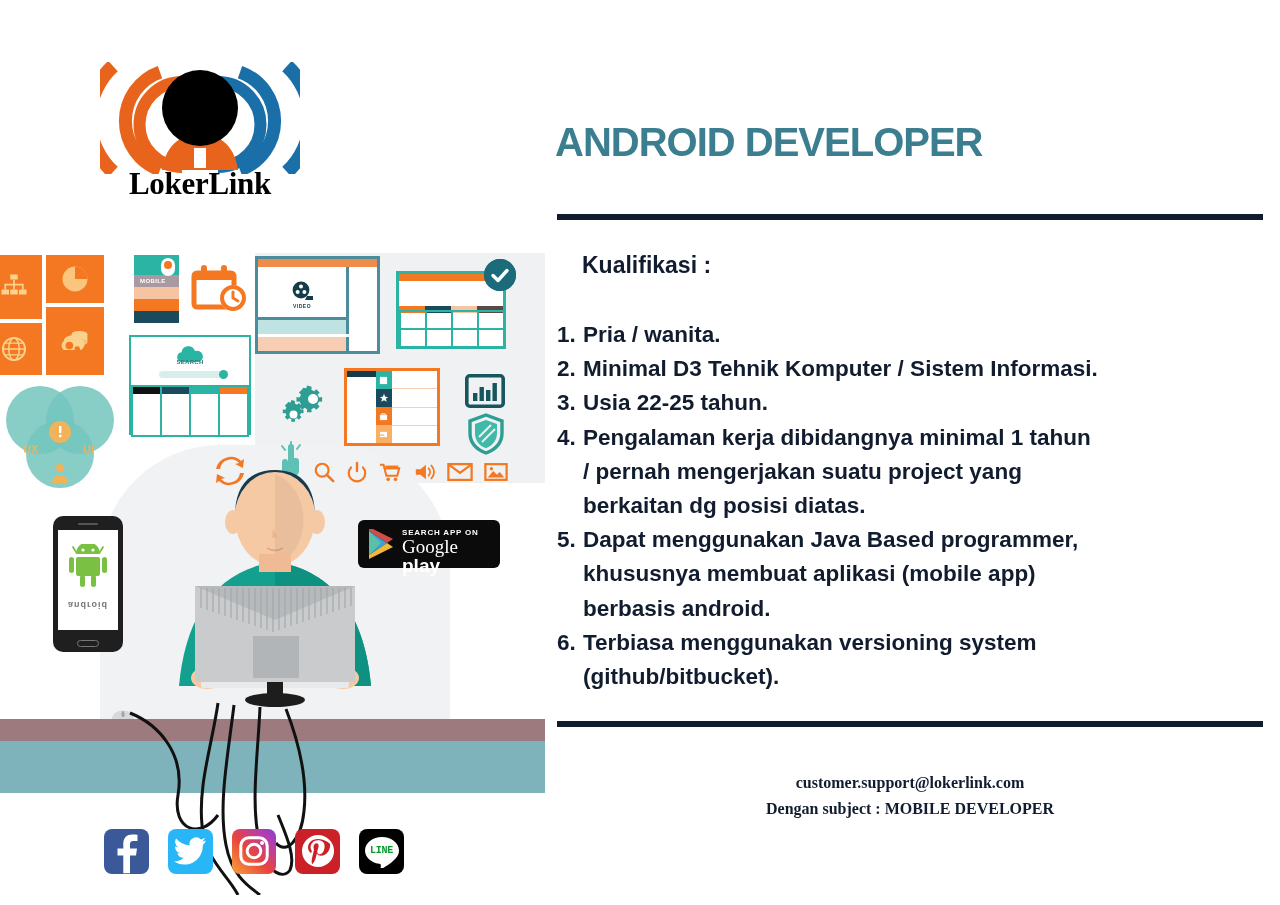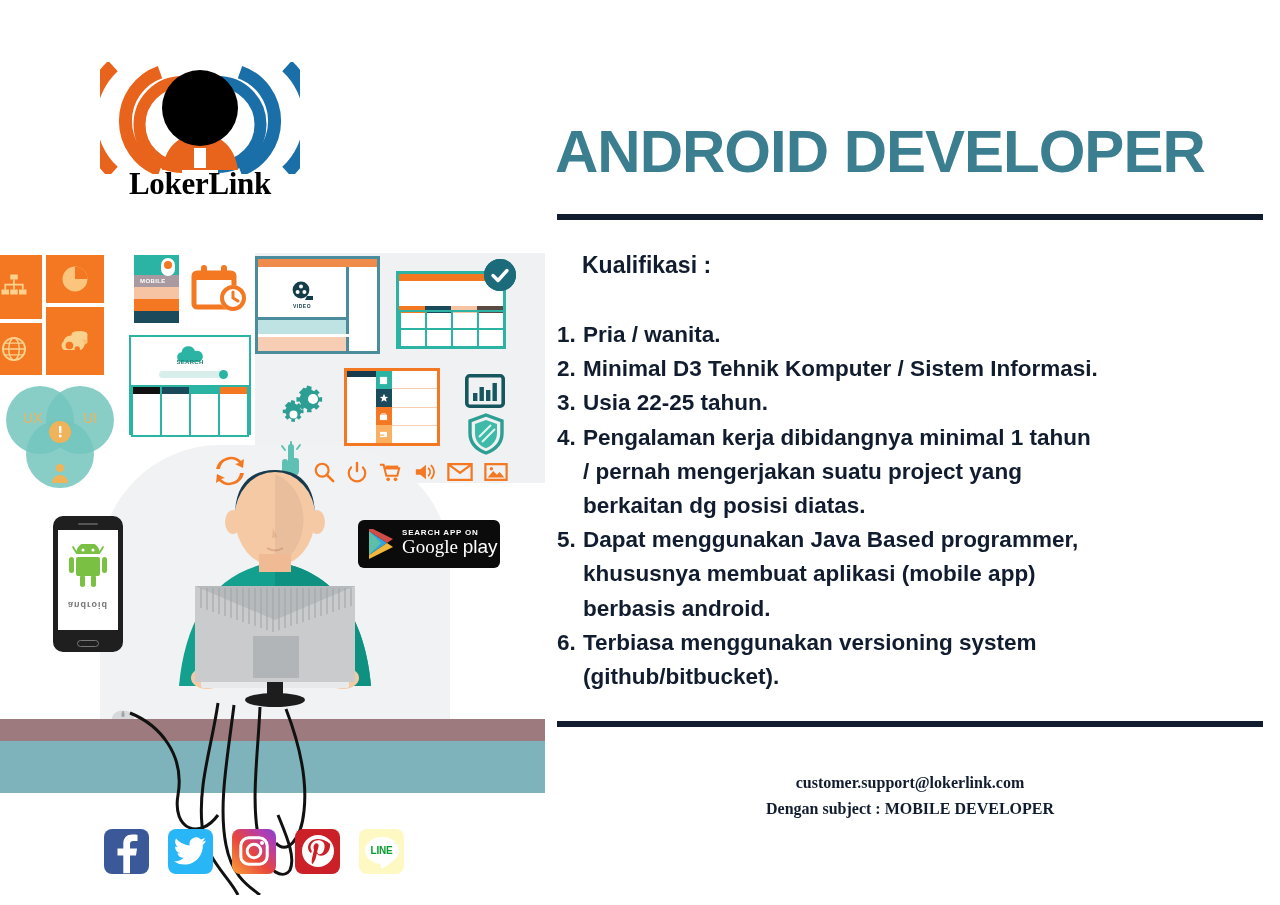--- a/index.html
+++ b/index.html
@@ -99,21 +99,21 @@
   .lr{flex:1;border-bottom:1px solid #f7cdb4;}
 
   
   .gears{position:absolute;left:277px;top:140px;width:55px;height:48px;}
   
   .chart-ic{position:absolute;left:465px;top:129px;width:40px;height:34px;}
   .shield-ic{position:absolute;left:468px;top:168px;width:36px;height:42px;}
 
   
   .venn{position:absolute;left:-5px;top:135px;width:130px;height:115px;}
-  .venn-label{position:absolute;font-size:14px;font-weight:normal;color:#f0b35a;}
+  .venn-label{position:absolute;font-size:11px;font-weight:bold;color:#f0b35a;margin-top:33px;}
 
   
   .hand-ic{position:absolute;left:276px;top:196px;width:32px;height:40px;}
   .refresh-ic{position:absolute;left:210px;top:206px;width:40px;height:40px;}
 
   
   .icon-row{position:absolute;left:313px;top:212px;width:195px;height:30px;
     display:flex;align-items:center;justify-content:space-between;}
   .icon-row svg{display:block;}
 
@@ -128,46 +128,46 @@
   .phone-word{position:absolute;left:0;top:70px;width:100%;text-align:center;font-size:9px;
     color:#777;letter-spacing:1px;transform:scaleY(-1);font-weight:bold;}
 
   
   .gplay{position:absolute;left:358px;top:275px;width:142px;height:48px;background:#0b0b0b;
     border-radius:6px;}
   .gplay-top{position:absolute;left:44px;top:8px;font-size:8px;font-weight:bold;color:#fff;
     letter-spacing:.8px;}
   .gplay-main{position:absolute;left:44px;top:17px;font-size:19px;color:#fff;
     font-family:"Liberation Serif","DejaVu Serif",serif;line-height:1;}
-  .gplay-main .play{font-family:"Liberation Sans",sans-serif;font-weight:400;}
+  .gplay-main .play{font-family:"Liberation Sans",sans-serif;font-weight:700;}
 
   
   .person{position:absolute;left:155px;top:205px;width:240px;height:265px;}
   .desk-band{position:absolute;left:0;top:474px;width:545px;height:22px;background:#9d7a7d;}
   .wall-band{position:absolute;left:0;top:496px;width:545px;height:52px;background:#7fb3bc;}
   .cables{position:absolute;left:100px;top:420px;width:350px;height:230px;}
 
   
   .socials{position:absolute;left:104px;top:826px;width:300px;height:50px;
     display:flex;gap:19px;align-items:center;}
   .soc{width:45px;height:45px;border-radius:8px;position:relative;}
   .soc-fb{background:#3b5998;}
   .soc-tw{background:#29b6f6;}
   .soc-ig{background:linear-gradient(45deg,#f9a13a 0%,#e8453c 45%,#b43db0 80%,#7f43c9 100%);}
   .soc-pi{background:#cb2027;}
-  .soc-li{background:#fef9c3;}
+  .soc-li{background:#000000;font-family:Liberation Mono, monospace;}
   .soc svg{position:absolute;left:50%;top:50%;transform:translate(-50%,-50%);}
   .line-txt{position:absolute;left:50%;top:50%;transform:translate(-50%,-52%);
     font-size:10px;font-weight:bold;color:#0a9b2d;letter-spacing:-.2px;}
 
   
   .right-col{position:absolute;left:555px;top:0;width:710px;height:905px;}
   .eyebrow{position:absolute;left:2px;top:80px;font-size:22px;font-weight:bold;
     color:#111c2e;letter-spacing:-.2px;}
-  .job-title{position:absolute;left:0;top:122px;font-size:60px;font-weight:bold;
+  .job-title{position:absolute;left:0;top:122px;font-size:40px;font-weight:bold;
     color:#3a7e8f;letter-spacing:-1px;line-height:1;white-space:nowrap;}
   .rule{position:absolute;left:2px;width:706px;height:6px;background:#111c2e;}
   .rule-top{top:214px;}
   .rule-bottom{top:721px;}
   .qual-head{position:absolute;left:2px;top:252px;font-size:23px;font-weight:bold;
     color:#111c2e;margin-left:25px;}
   .qual-list{position:absolute;left:2px;top:318px;width:706px;margin:0;padding:0;list-style:none;}
   .qual-item{display:flex;font-size:22.5px;font-weight:bold;color:#111c2e;line-height:1.52;}
   .qual-num{width:26px;flex:0 0 26px;}
   .qual-text{flex:1;white-space:pre-line;}

